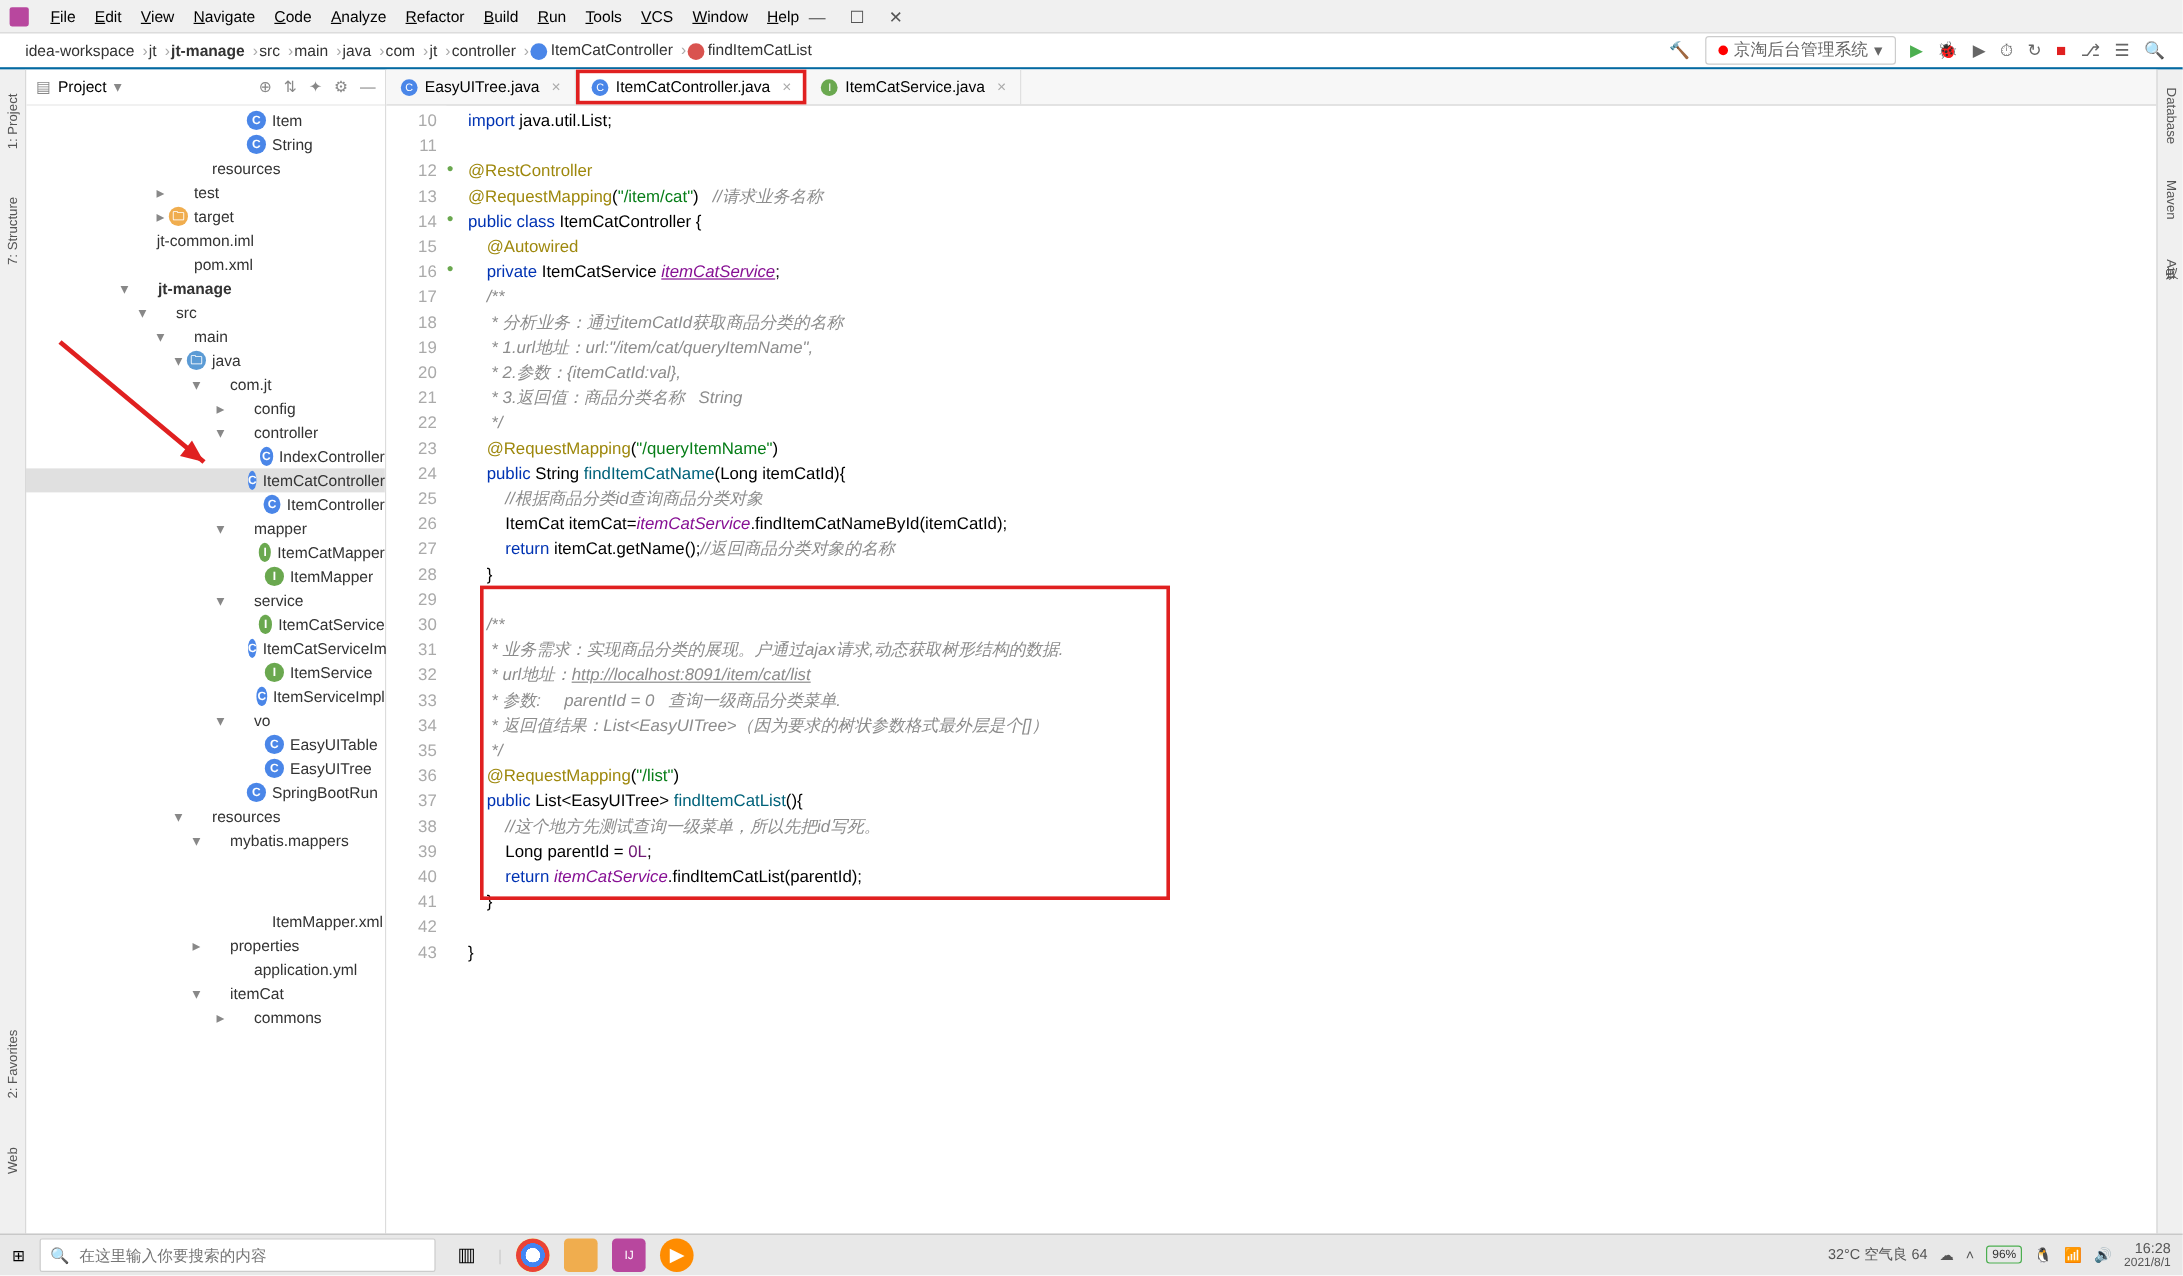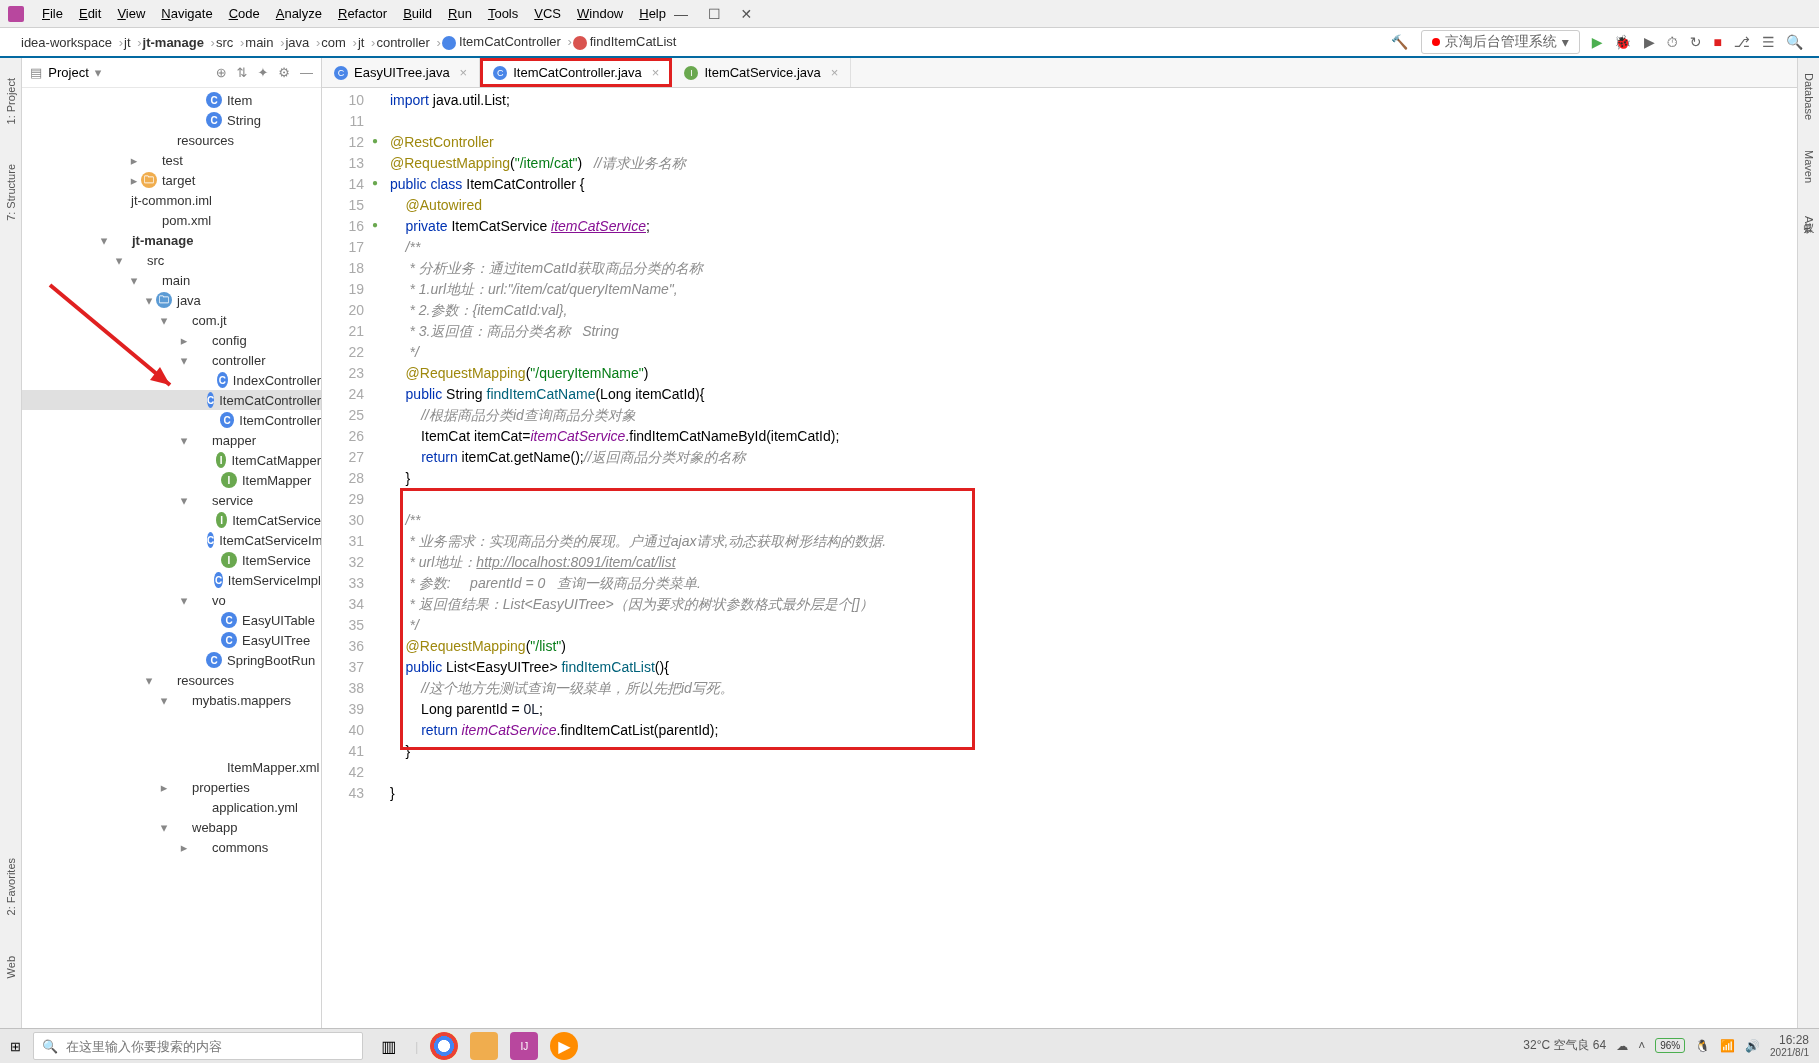--- a/index.html
+++ b/index.html
@@ -56,21 +56,21 @@
 .code-wrap { flex: 1; display: flex; overflow: auto; font-family: "JetBrains Mono", Consolas, monospace; font-size: 14px; position: relative; }
 .gutter { width: 50px; background: #fff; color: #aaa; text-align: right; padding: 2px 8px 2px 0; line-height: 21px; user-select: none; }
 .gutter .ln { height: 21px; }
 .marker-col { width: 18px; line-height: 21px; }
 .marker-col .mk { height: 21px; font-size: 10px; color: #6aa84f; }
 .code { padding: 2px 0; line-height: 21px; white-space: pre; }
 .kw2 { color: #0033b3; }
 .anno { color: #9e880d; }
 .str { color: #067d17; }
 .com { color: #8c8c8c; font-style: italic; }
-.num { color: #0f172a; }
+.num { color: #701a75; }
 .fn { color: #00627a; }
 .fld { color: #871094; font-style: italic; }
 .und { text-decoration: underline; }
 .arrow-red { position: absolute; width: 140px; height: 120px; left: 40px; top: 275px; pointer-events: none; z-index: 5; }
 .arrow-red line { stroke: #e02020; stroke-width: 4; }
 .arrow-red polygon { fill: #e02020; }
 .red-box { position: absolute; border: 3px solid #e02020; pointer-events: none; }
 
 .right-rail { width: 22px; background: #f0f0f0; border-left: 1px solid #d4d4d4; display: flex; flex-direction: column; align-items: center; gap: 30px; padding-top: 15px; }
 .right-rail .rail-lbl { writing-mode: vertical-rl; font-size: 11px; color: #555; cursor: pointer; }
@@ -318,21 +318,21 @@
           <span class="lbl">properties</span>
         </div>
         <div class="tree-row" style="padding-left: 155px;">
           <span class="arrow"></span>
           <span class="ic ic-xml">≡</span>
           <span class="lbl">application.yml</span>
         </div>
         <div class="tree-row" style="padding-left: 135px;">
           <span class="arrow">▾</span>
           <span class="ic ic-folder">🗀</span>
-          <span class="lbl">webapp</span>
+          <span class="lbl">itemCat</span>
         </div>
         <div class="tree-row" style="padding-left: 155px;">
           <span class="arrow">▸</span>
           <span class="ic ic-folder">🗀</span>
           <span class="lbl">commons</span>
         </div>
       </div>
     <svg class="arrow-red">
       <line x1="10" y1="10" x2="130" y2="110"></line>
       <polygon points="130,110 110,105 120,92"></polygon>

